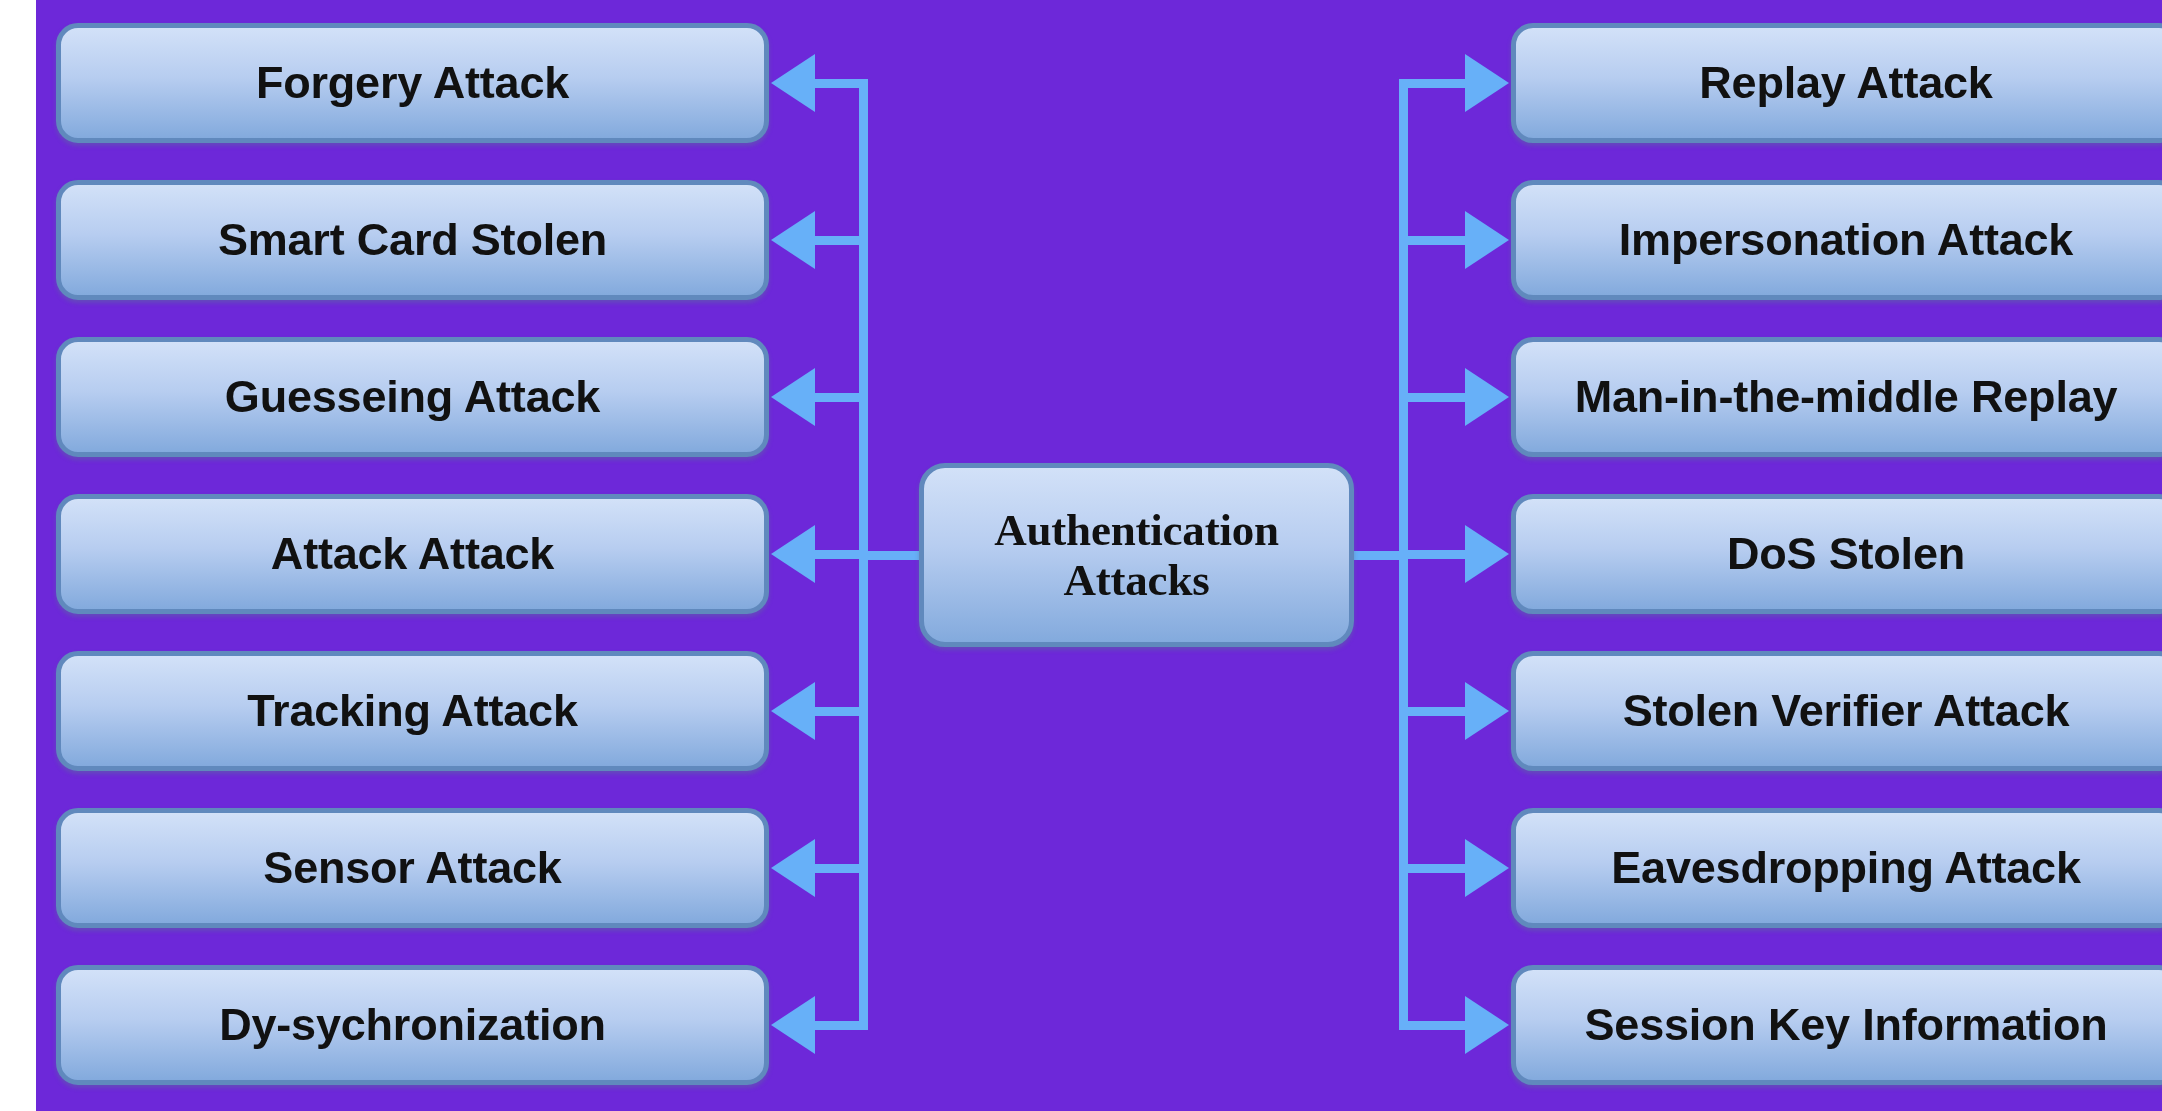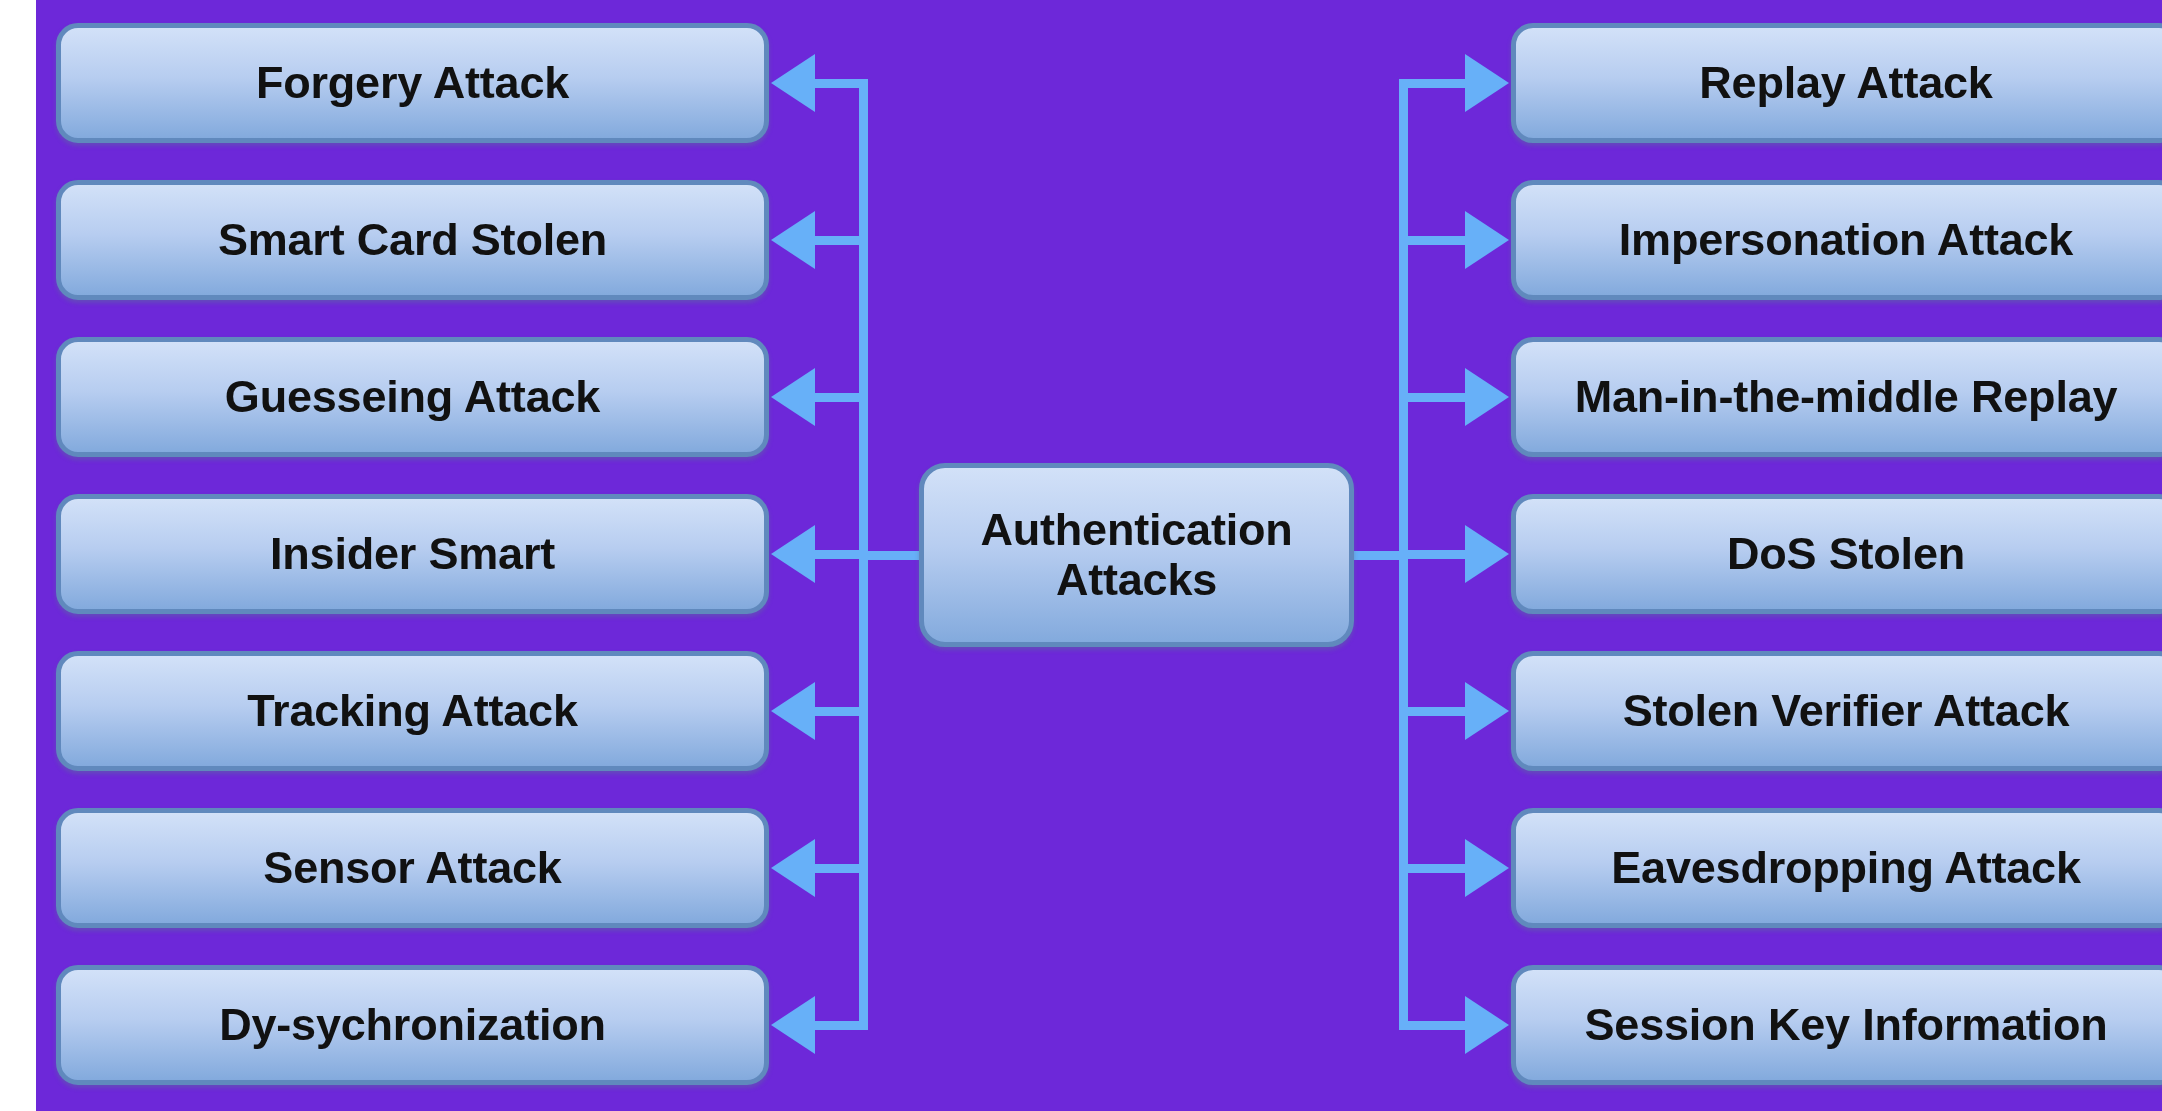--- a/index.html
+++ b/index.html
@@ -42,20 +42,21 @@
     padding: 0 10px;
     box-sizing: border-box;
     line-height: 1.12;
   }
   .leaf {
     font-size: 45px;
   }
   .root {
     font-size: 45px;
     border-radius: 26px;
+    font-family: Liberation Serif, serif;
   }
   .leaf-left  { left: 20px;   width: 713px; height: 120px; }
   .leaf-right { left: 1475px; width: 670px; height: 120px; }
 
   
   .conn {
     position: absolute;
     background: var(--edge, #67b0f8);
   }
   .arrow {
@@ -114,21 +115,21 @@
   <div class="node leaf leaf-left" style="top:23px">
     <span class="label">Forgery Attack</span>
   </div>
   <div class="node leaf leaf-left" style="top:337px">
     <span class="label">Guesseing Attack</span>
   </div>
   <div class="node leaf leaf-left" style="top:180px">
     <span class="label">Smart Card Stolen</span>
   </div>
   <div class="node leaf leaf-left" style="top:494px">
-    <span class="label">Insider Smart</span>
+    <span class="label">Attack Attack</span>
   </div>
   <div class="node leaf leaf-left" style="top:651px">
     <span class="label">Tracking Attack</span>
   </div>
   <div class="node leaf leaf-left" style="top:808px">
     <span class="label">Sensor Attack</span>
   </div>
   <div class="node leaf leaf-left" style="top:965px">
     <span class="label">Dy-sychronization</span>
   </div>

